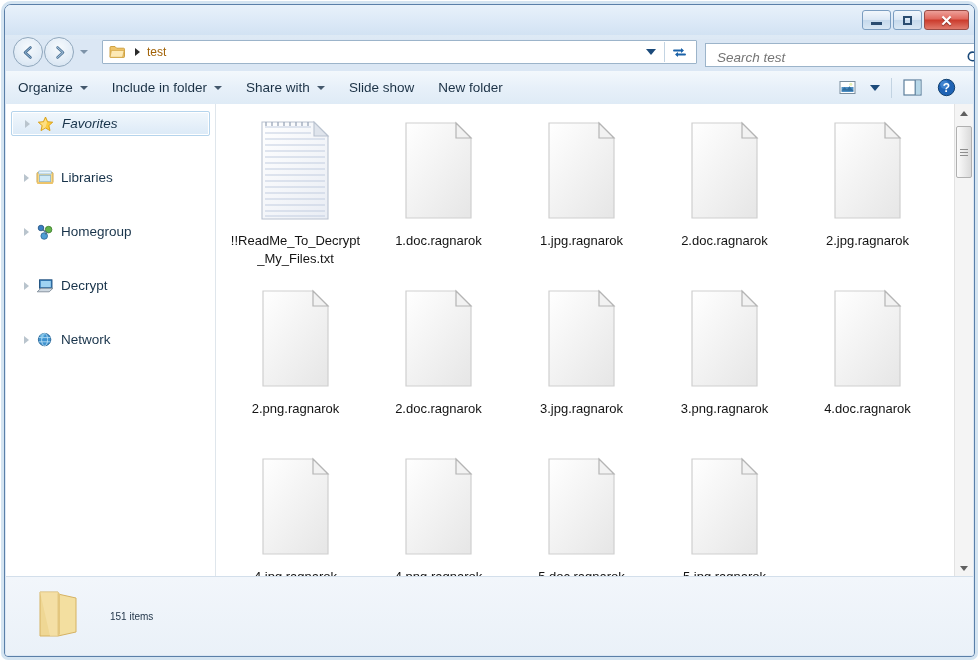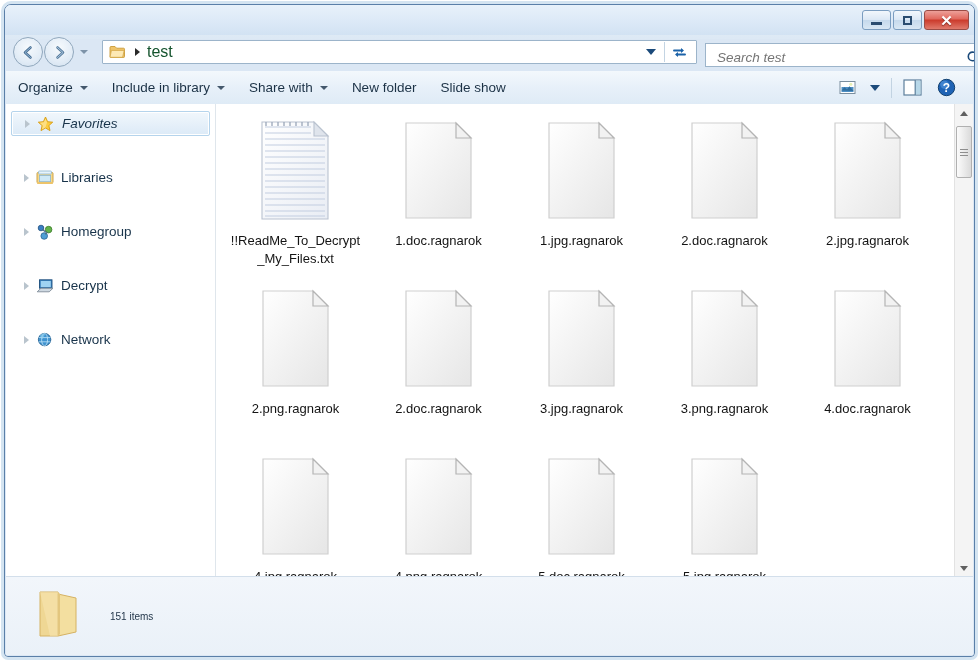--- a/index.html
+++ b/index.html
@@ -101,21 +101,21 @@
     padding-left: 6px;
     border-radius: 1px;
   }
   #crumbbar .folder-ico { margin-right: 4px; }
   .crumb-sep {
     width: 0; height: 0; margin: 0 7px 0 5px;
     border-top: 4px solid transparent;
     border-bottom: 4px solid transparent;
     border-left: 5px solid #2a2a2a;
   }
-  .crumb-text { font-size: 16px; color: #14532d; }
+  .crumb-text { font-size: 12px; color: #a16207; }
   #crumb-drop {
     position: absolute; right: 34px; top: 0; bottom: 0;
     width: 22px; display:flex; align-items:center; justify-content:center;
   }
   .caret-down-blue {
     width: 0; height: 0;
     border-left: 5px solid transparent;
     border-right: 5px solid transparent;
     border-top: 6px solid #1b4a7a;
   }
@@ -345,32 +345,32 @@
       </span>
     </div>
   </div>
 
   <div id="toolbar">
     <div class="tb-item">
       <span>Organize</span>
       <span class="tcaret"></span>
     </div>
     <div class="tb-item">
-      <span>Include in library</span>
+      <span>Include in folder</span>
       <span class="tcaret"></span>
     </div>
     <div class="tb-item">
       <span>Share with</span>
       <span class="tcaret"></span>
     </div>
     <div class="tb-item">
+      <span>Slide show</span>
+    </div>
+    <div class="tb-item">
       <span>New folder</span>
-    </div>
-    <div class="tb-item">
-      <span>Slide show</span>
     </div>
 
     <div id="tb-right">
       <span class="tb-ico">
         <svg width="17" height="15" viewBox="0 0 17 15">
           <rect x="1" y="1.5" width="15" height="12" fill="#ffffff" stroke="#7a8e9e" stroke-width="1"></rect>
           <rect x="2.5" y="7" width="12" height="5" fill="#4e8fc4"></rect>
           <path d="M2.5 10.5 L5.5 7.2 L8 9.6 L10.5 6.2 L14.5 11 Z" fill="#2f6d9e"></path>
           <circle cx="11.8" cy="4.3" r="1.5" fill="#e8f0b4"></circle>
         </svg>

